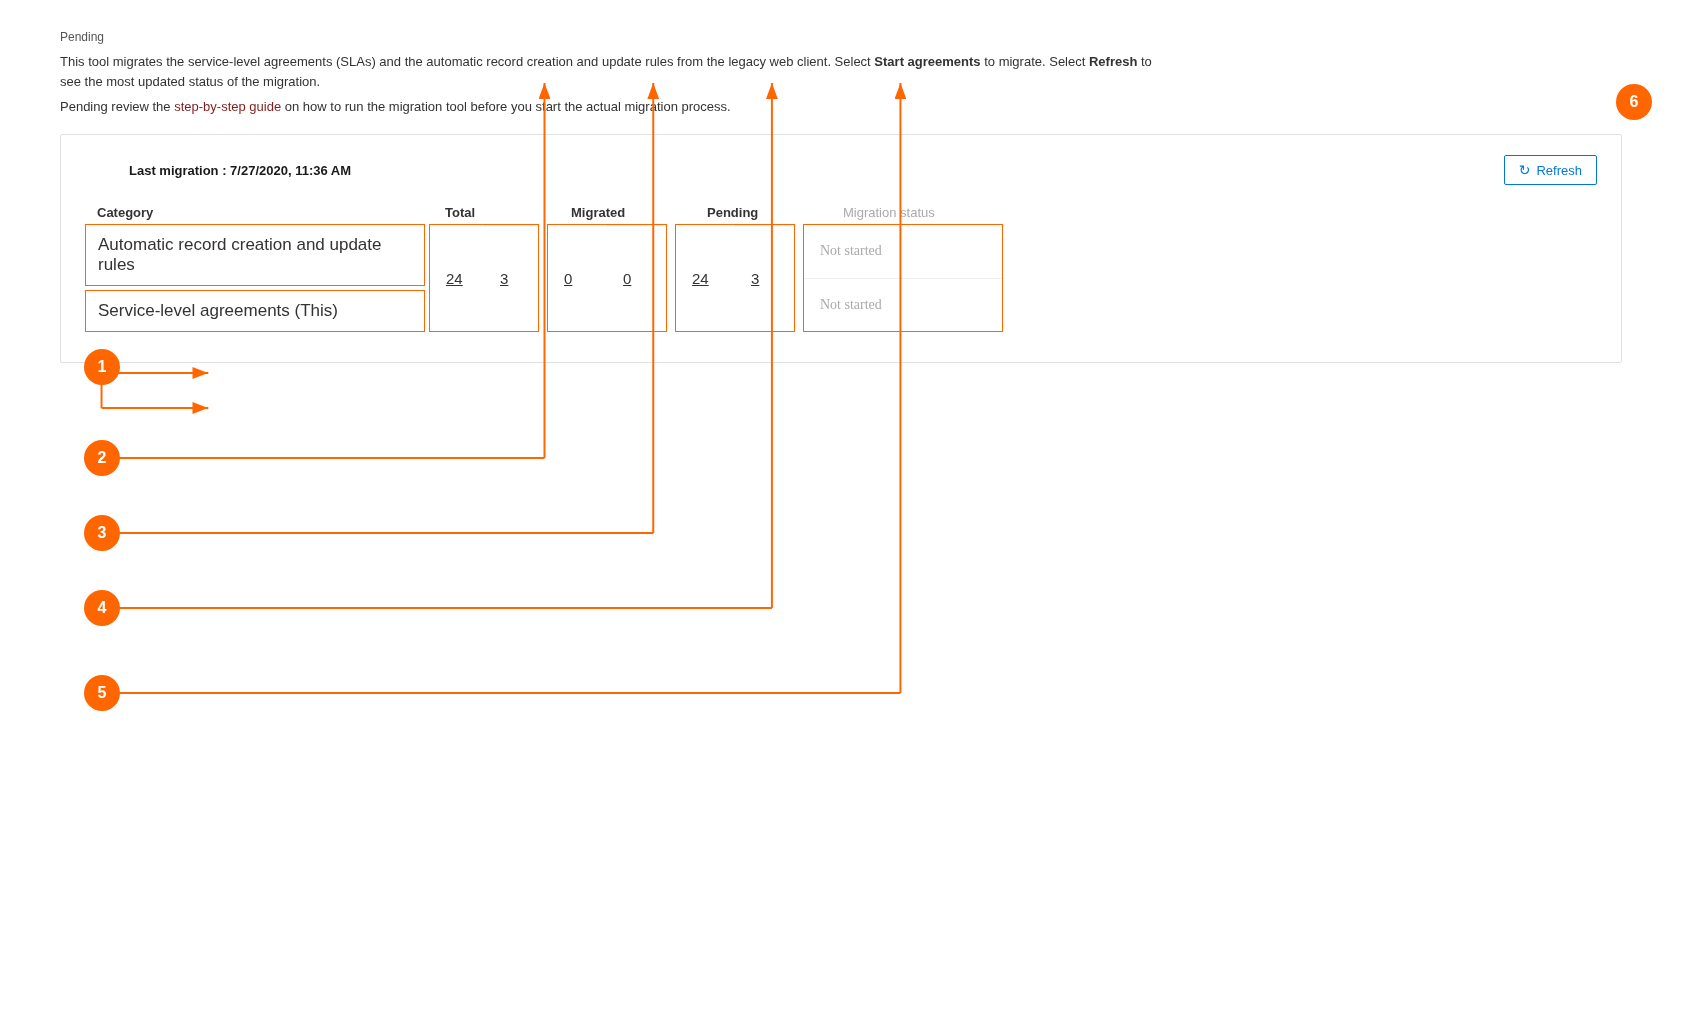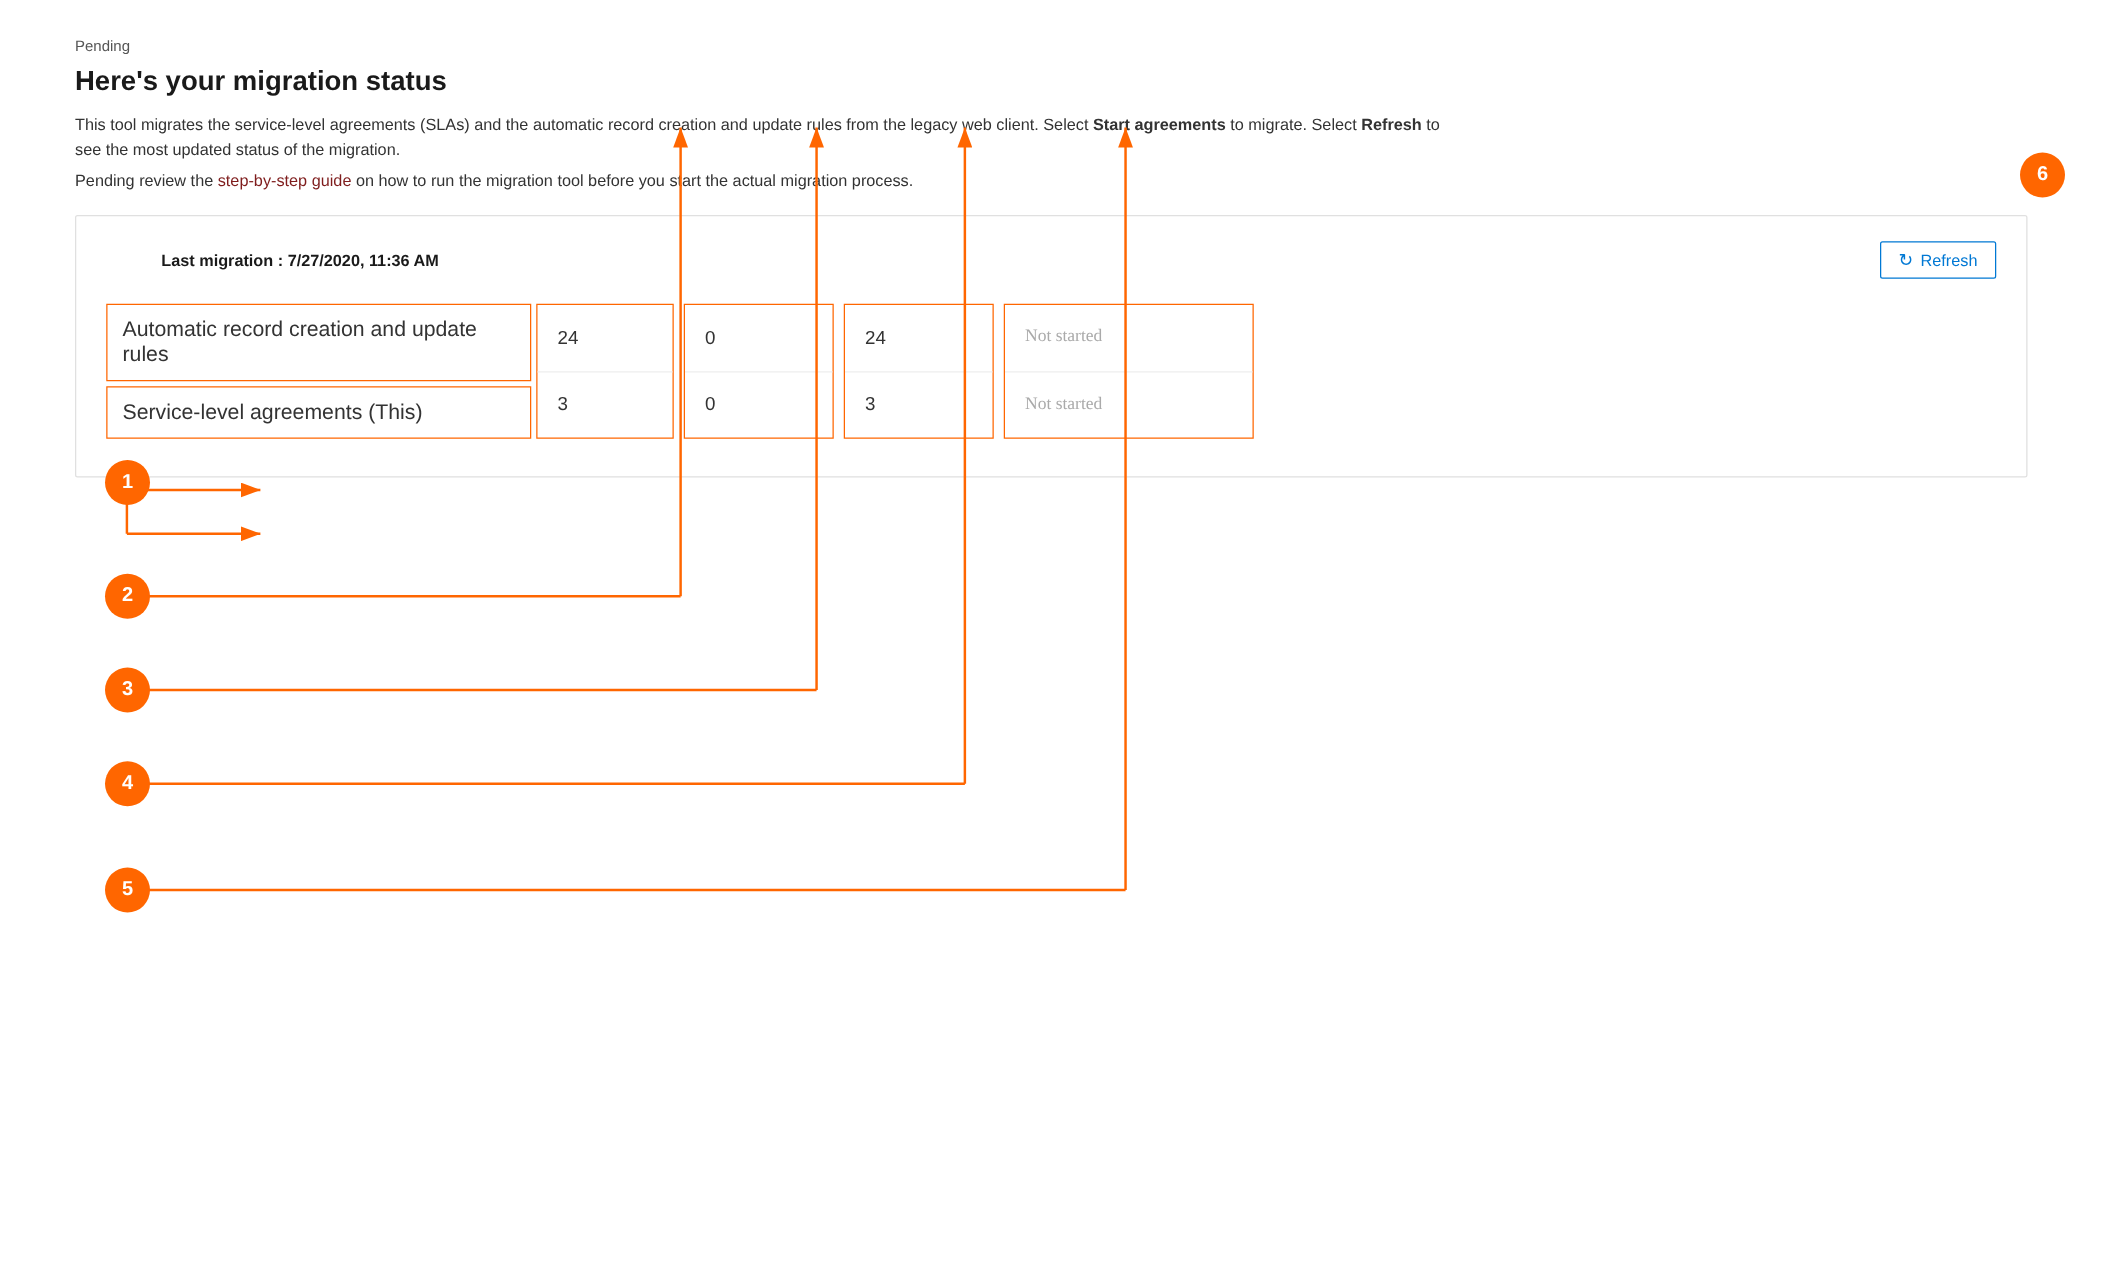--- a/index.html
+++ b/index.html
@@ -96,24 +96,24 @@
     .category-cell {
       border: 1px solid #ff6600;
       padding: 10px 12px;
       font-size: 17px;
       color: #333;
       margin-bottom: 4px;
     }
     .category-cell:last-child { margin-bottom: 0; }
     .value-col {
       display: flex;
-      flex-direction: column;
       gap: 0;
       border: 1px solid #ff6600;
       margin: 0 4px;
+      text-decoration: underline;
     }
     .value-cell {
       padding: 12px 16px;
       font-size: 15px;
       color: #333;
       flex: 1;
       display: flex;
       align-items: center;
     }
     .value-cell-divider {
@@ -186,40 +186,56 @@
       overflow: visible;
     }
   </style>
 </head>
 <body>
 
 <div class="page-wrapper">
 
   <div class="breadcrumb">Pending</div>
 
-  <h1 class="page-title">Here's your migration status</h1>
 
   <p class="description">
     <span>This tool migrates the service-level agreements (SLAs) and the automatic record creation and update rules from the legacy web client. Select </span><strong>Start agreements</strong><span> to migrate. Select </span><strong>Refresh</strong><span> to see the most updated status of the migration.</span>
   </p>
   <p class="guide-text">
     <span>Pending review the </span><a href="#">step-by-step guide</a><span> on how to run the migration tool before you start the actual migration process.</span>
   </p>
 
   <div style="position:relative;">
     <div class="migration-card">
 
       <div class="card-header">
         <span class="last-migration">Last migration : 7/27/2020, 11:36 AM</span>
         <button class="refresh-btn">
           <span class="refresh-icon">↻</span>
           <span>Refresh</span>
         </button>
       </div>
 
+      <div class="header-row-wrapper">
+        <div style="width:340px;">
+          <span class="col-header">Category</span>
+        </div>
+        <div style="width:118px; margin:0 4px;">
+          <span class="col-header-box">Total</span>
+        </div>
+        <div style="width:128px; margin:0 4px;">
+          <span class="col-header-box">Migrated</span>
+        </div>
+        <div style="width:128px; margin:0 4px;">
+          <span class="col-header-box">Pending</span>
+        </div>
+        <div style="width:200px; margin:0 4px;">
+          <span class="status-col-header">Migration status</span>
+        </div>
+      </div>
 
       <div class="table-data-row">
 
         <div class="category-cells">
           <div class="category-cell">Automatic record creation and update rules</div>
           <div class="category-cell">Service-level agreements (This)</div>
         </div>
 
         <div class="value-col" style="width:110px;">
           <div class="value-cell">24</div>

